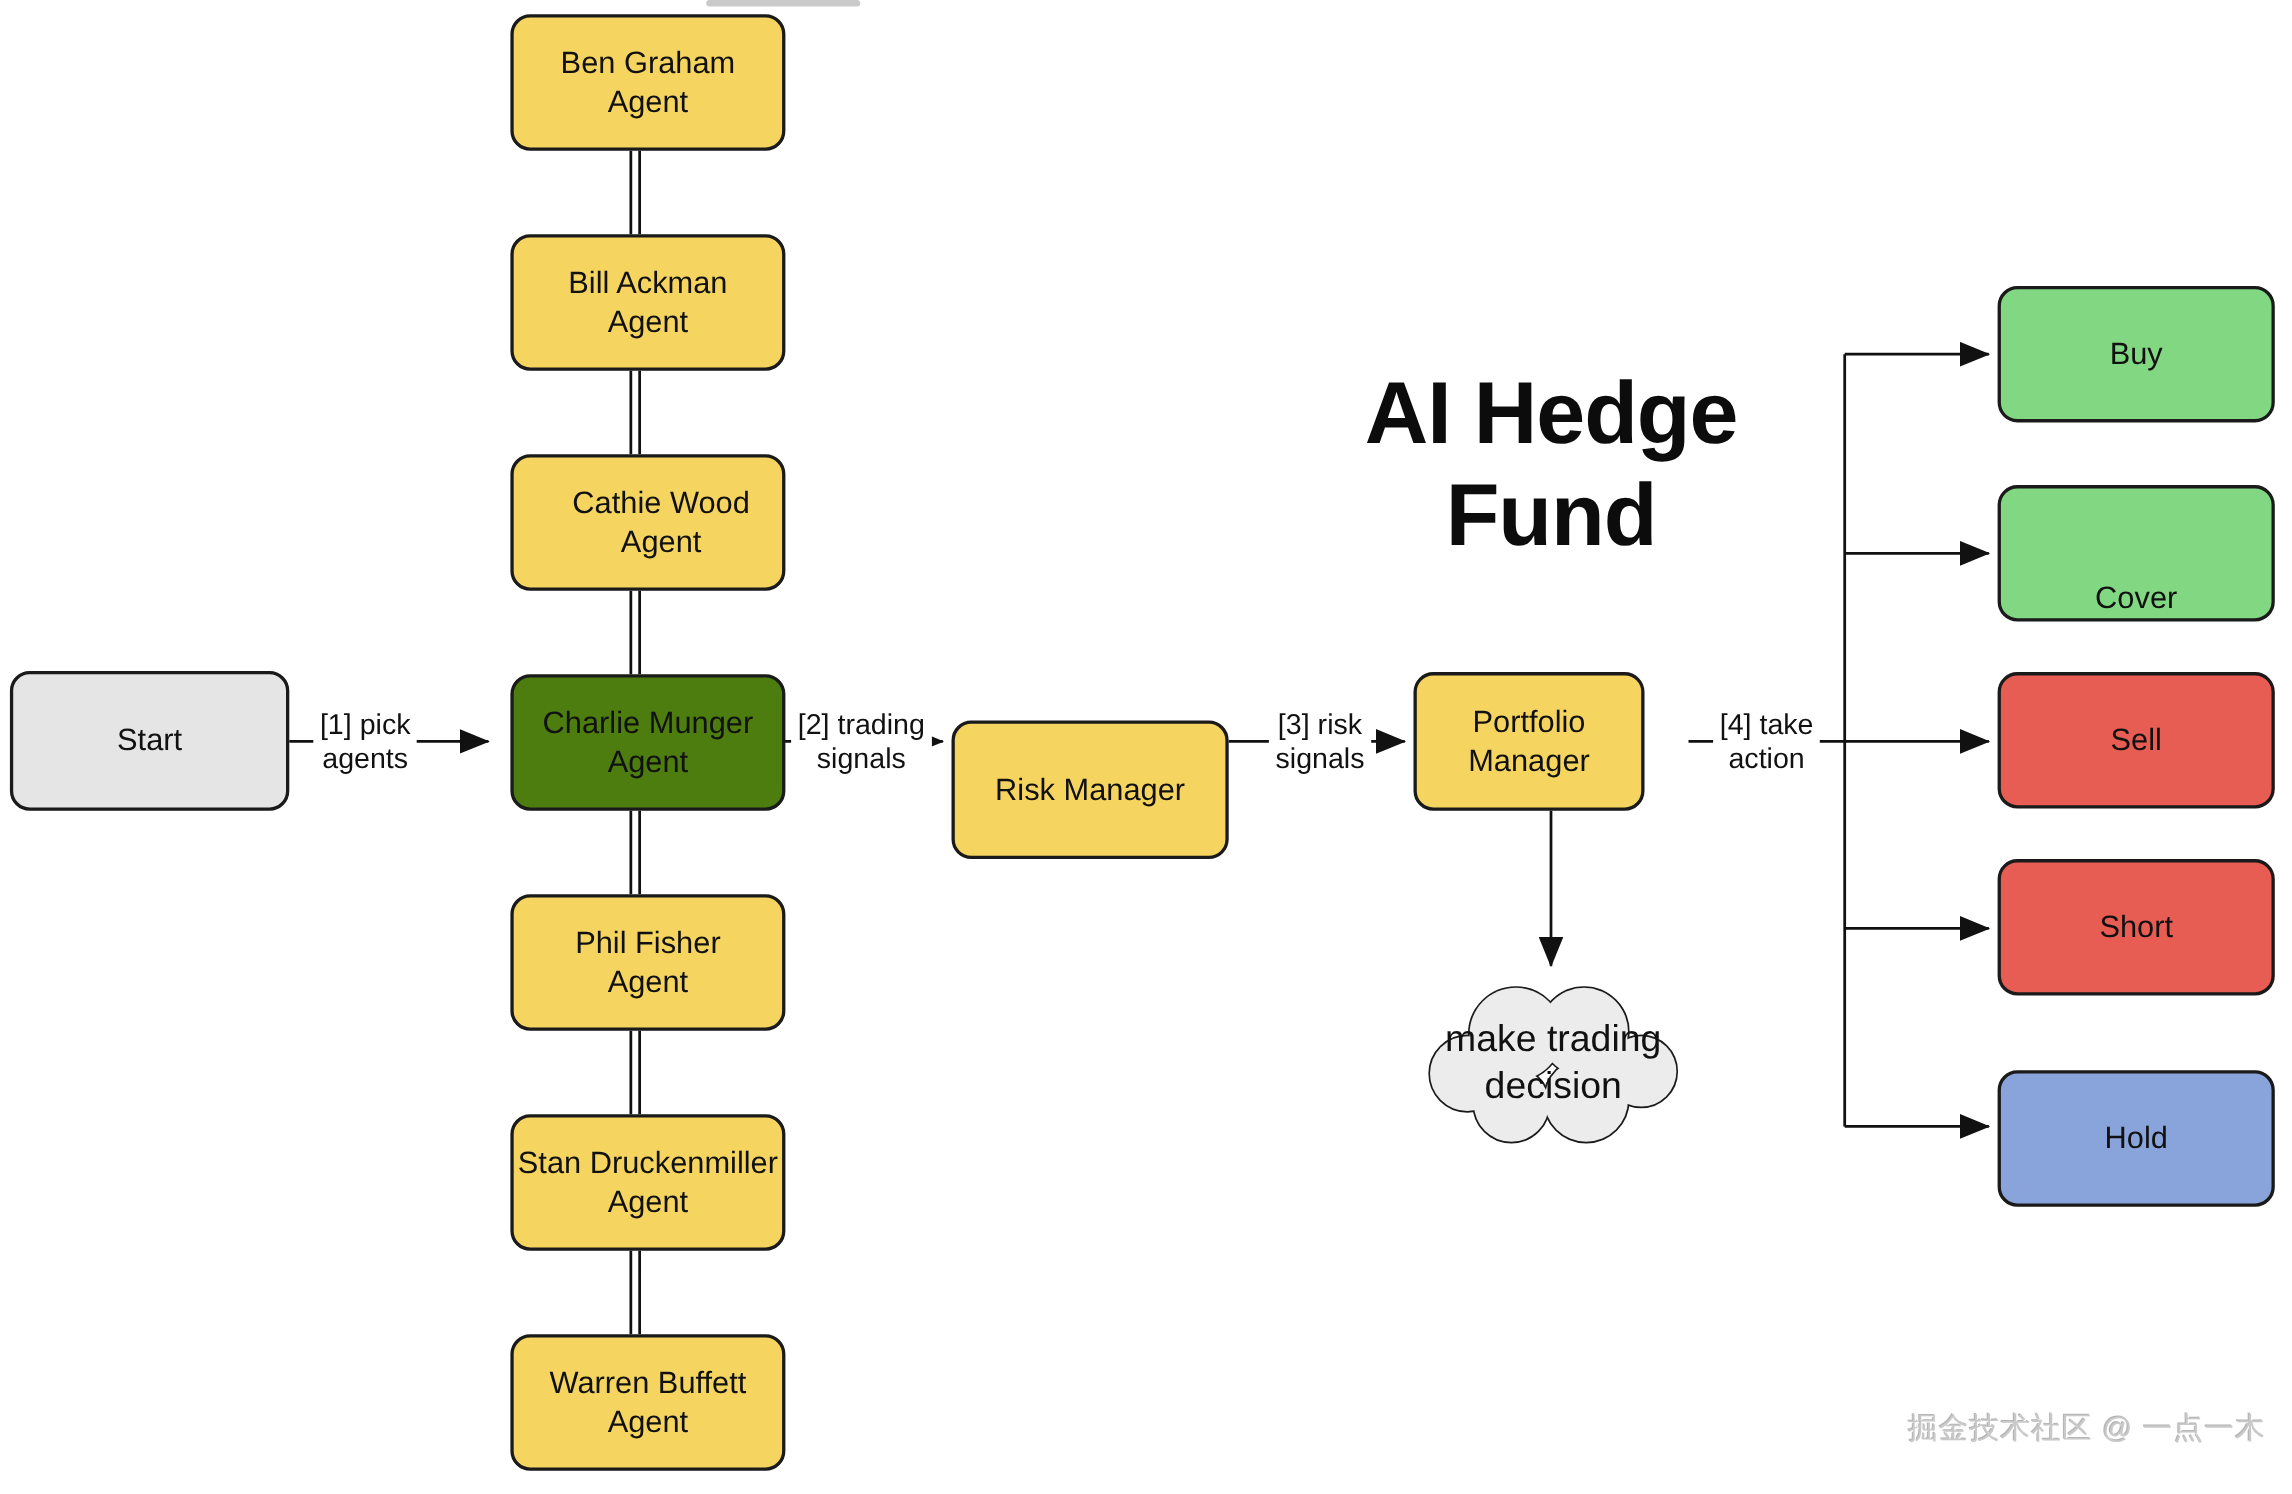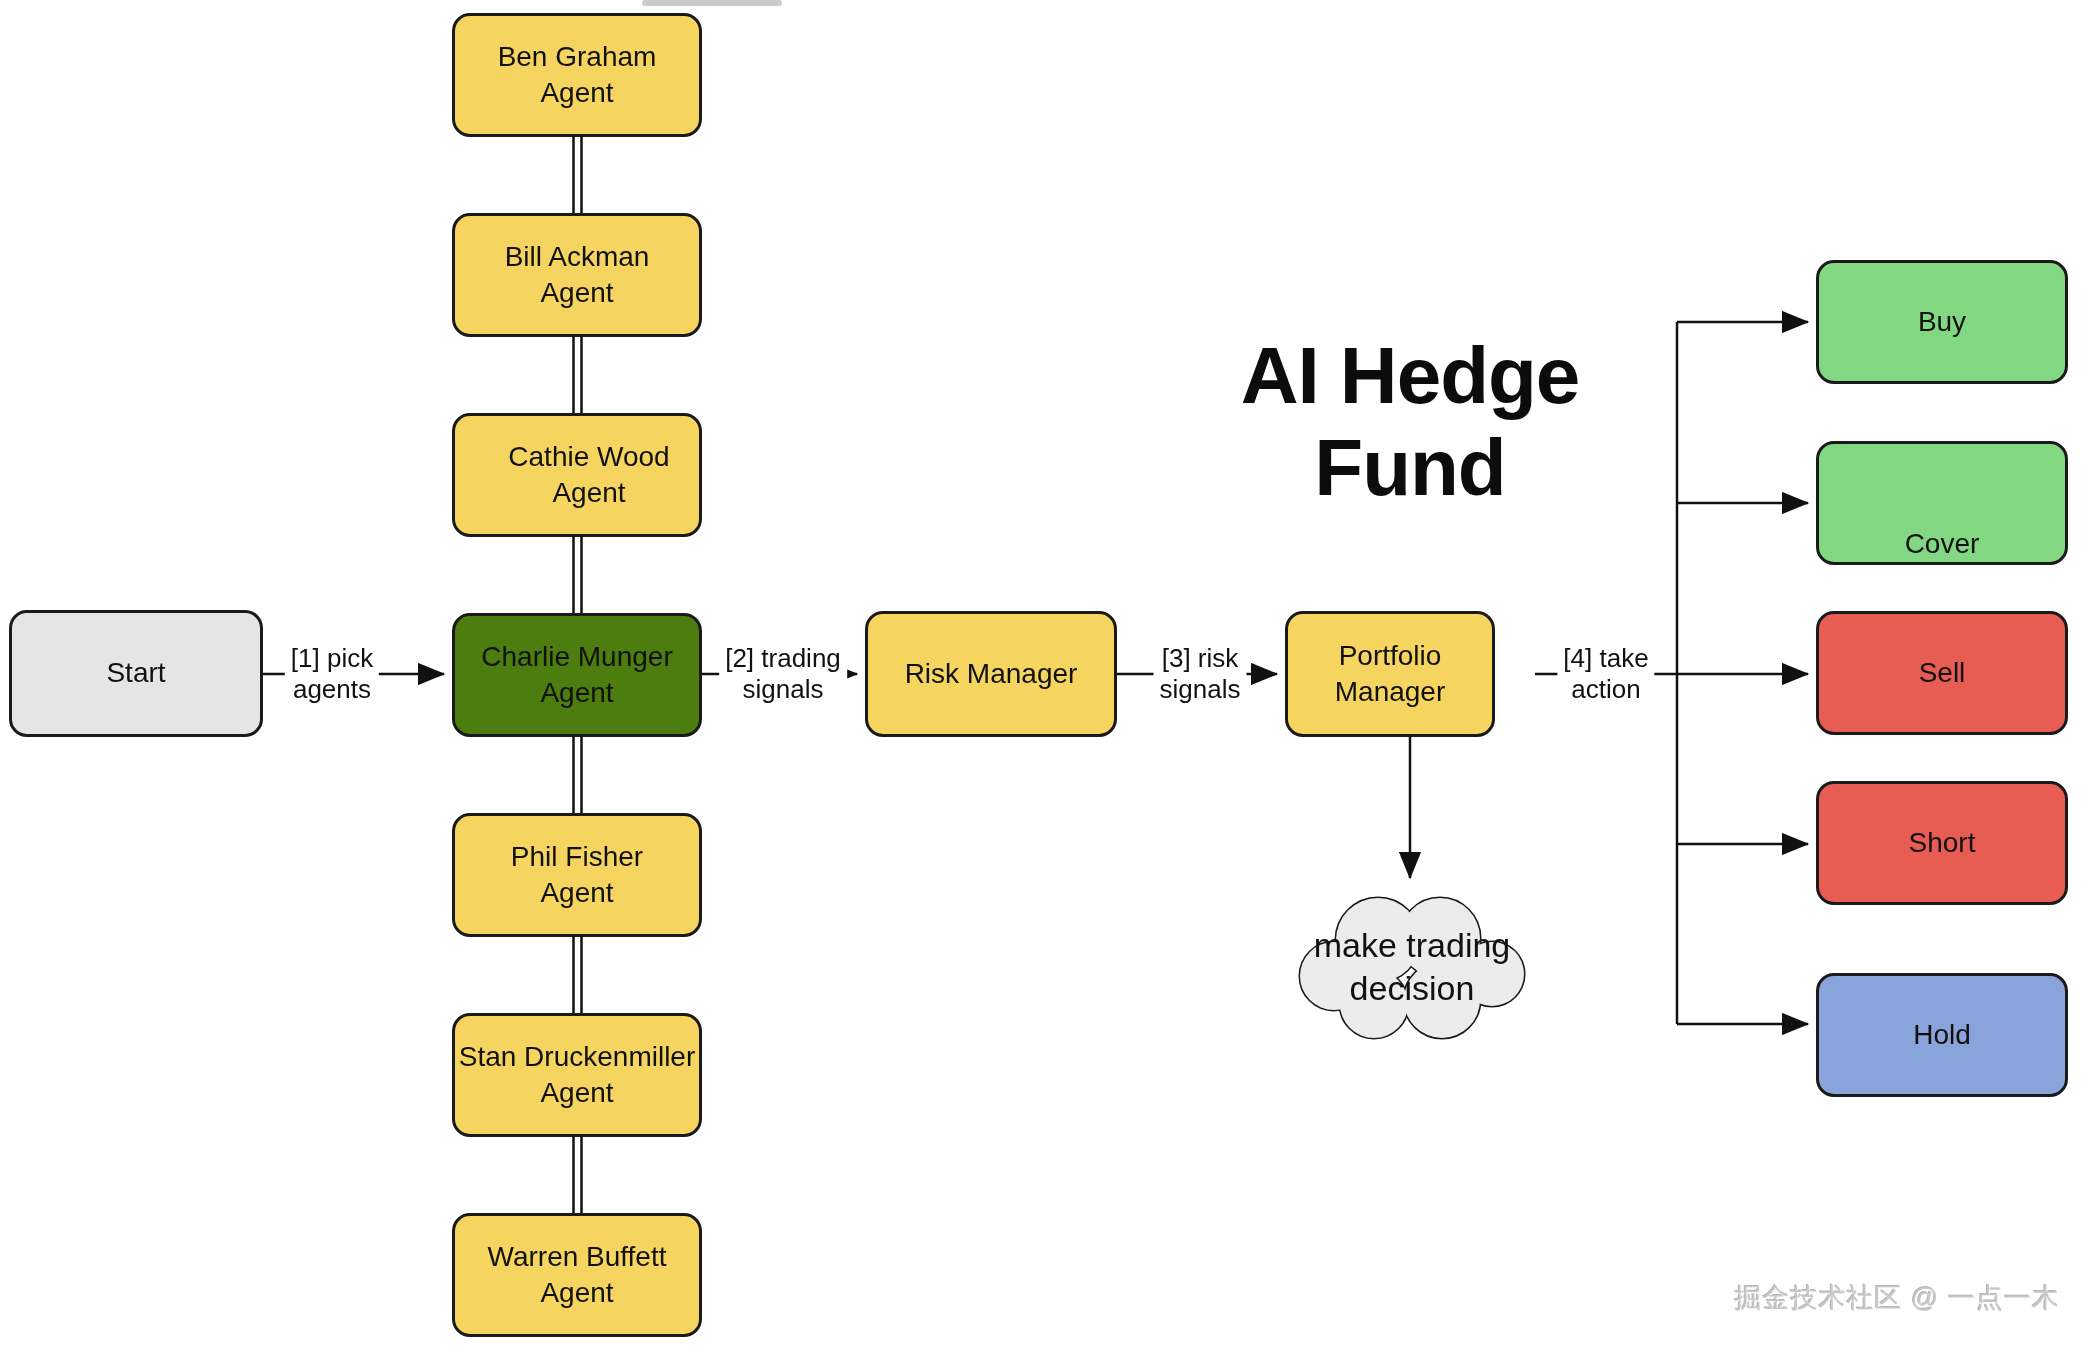--- a/index.html
+++ b/index.html
@@ -15,21 +15,21 @@
     position:absolute;
     box-sizing:border-box;
     border:3px solid #1a1a1a;
     border-radius:18px;
     display:flex;align-items:center;justify-content:center;
     text-align:center;
     font-size:28px;color:#111111;
     line-height:1.3;
     z-index:3;
   }
-  .node.agent{width:250px;height:124px;}
+  .node.agent{width:250px;height:124px;margin-left:12px;}
   .node.start{left:9px;top:610px;width:254px;height:127px;}
   .node.mid{width:252px;height:126px;top:611px;}
   .node.action{left:1816px;width:252px;height:124px;}
   .edge-label{
     position:absolute;
     transform:translate(-50%,-50%);
     background:#ffffff;
     font-size:26px;color:#111111;
     line-height:1.18;text-align:center;
     padding:2px 6px;
@@ -144,21 +144,21 @@
       <div>Agent</div>
     </div>
   </div>
   <div class="node agent" style="left: 452px; top: 1213px; background: rgb(245, 213, 95);">
     <div>
       <div>Warren Buffett</div>
       <div>Agent</div>
     </div>
   </div>
 
-  <div class="node mid" style="left: 865px; background: rgb(245, 213, 95);">
+  <div class="node mid" style="left: 865px; background: rgb(245, 213, 95); margin-top: 44px;">
     <div>Risk Manager</div>
   </div>
   <div class="node mid" style="left: 1285px; width: 210px; background: rgb(245, 213, 95);">
     <div>Portfolio Manager</div>
   </div>
 
   <div class="node action" style="top: 260px; background: rgb(130, 215, 131);">
     <div>Buy</div>
   </div>
   <div class="node action" style="top: 441px; background: rgb(130, 215, 131); align-items: flex-end;">

